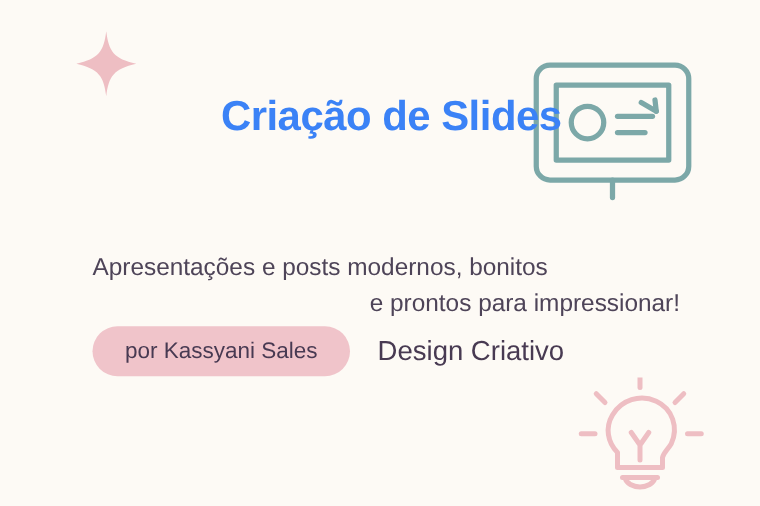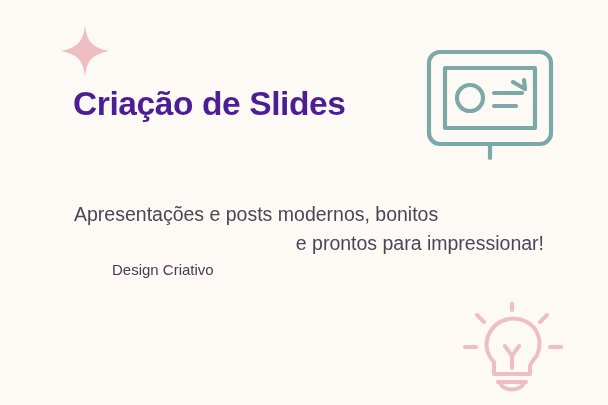--- a/index.html
+++ b/index.html
@@ -30,28 +30,29 @@
     width:140px; height:125px;
   }
   
   .bulb {
     position:absolute;
     left:458px; top:302px;
     width:110px; height:100px;
   }
   .headline {
     position:absolute;
-    left:73px; top:80px;
+    left:73px; top:70px;
     width:480px;
-    color:#4c1d95;
+    color:#3b82f6;
     font-size:33.5px;
     font-weight:bold;
     line-height:47px;
     letter-spacing:-0.4px;
     z-index:3;
+    text-align:center;
   }
   .headline .l2 { display:block; }
   .subtitle {
     position:absolute;
     left:74px; top:200px;
     width:470px;
     color:#4E4458;
     font-size:19.5px;
     line-height:29px;
     z-index:3;
@@ -68,22 +69,22 @@
     background:#F0C4CA;
     color:#483A52;
     font-size:18px;
     padding:9px 26px 11px 26px;
     border-radius:22px;
     white-space:nowrap;
     line-height:20px;
   }
   .tagline {
     color:#483A52;
-    font-size:15px;
-    margin-left:38px;
+    font-size:22px;
+    margin-left:22px;
     white-space:nowrap;
   }
 </style>
 </head>
 <body>
 
 <div id="banner">
 
   <svg class="sparkle" viewBox="0 0 48 52">
     <path d="M24 0 C26 16 30 22 48 26 C30 30 26 36 24 52 C22 36 18 30 0 26 C18 22 22 16 24 0 Z" fill="#EEBEC3"></path>
@@ -120,16 +121,17 @@
   <h1 class="headline">
     <span>Criação de Slides</span>
   </h1>
 
   <p class="subtitle">
     <span>Apresentações e posts modernos, bonitos</span>
     <span class="s2">e prontos para impressionar!</span>
   </p>
 
   <div class="meta-row">
+    <span class="badge">por Kassyani Sales</span>
     <span class="tagline">Design Criativo</span>
   </div>
 
 </div>
 
 </body></html>

